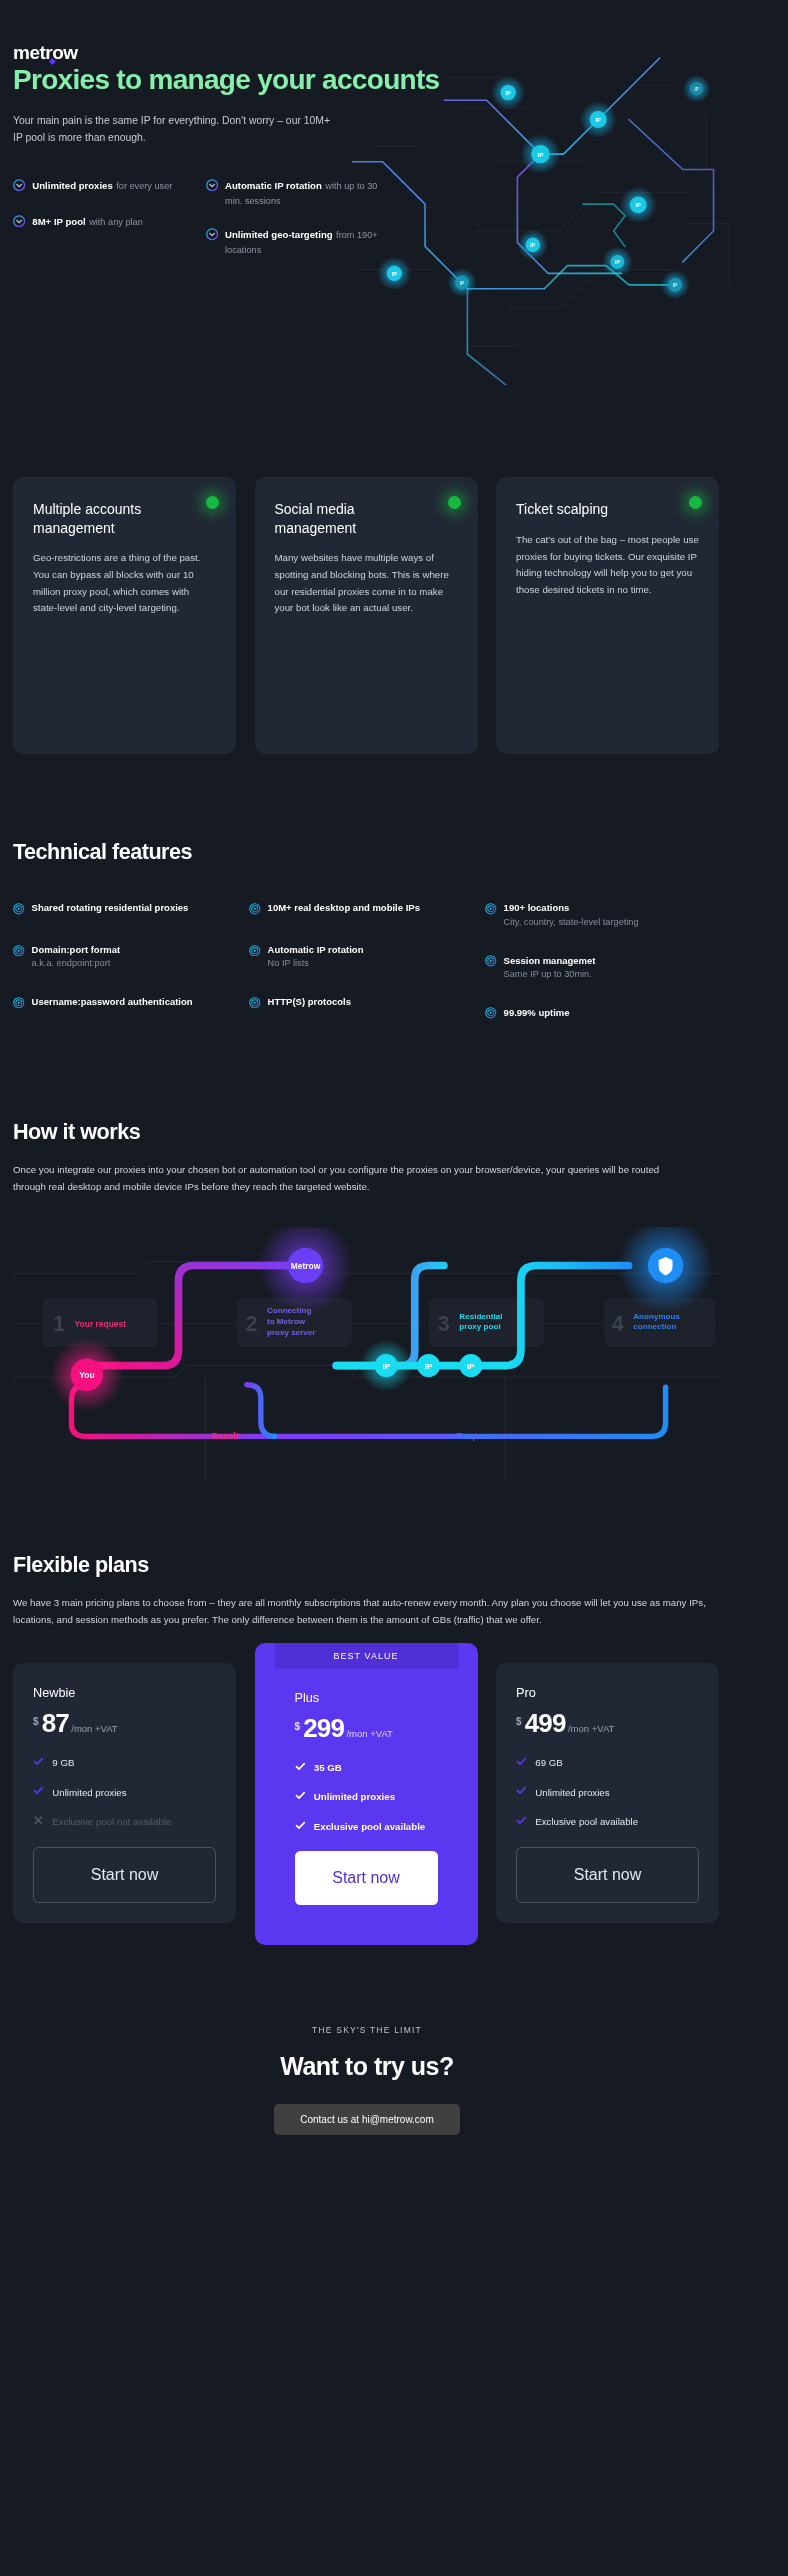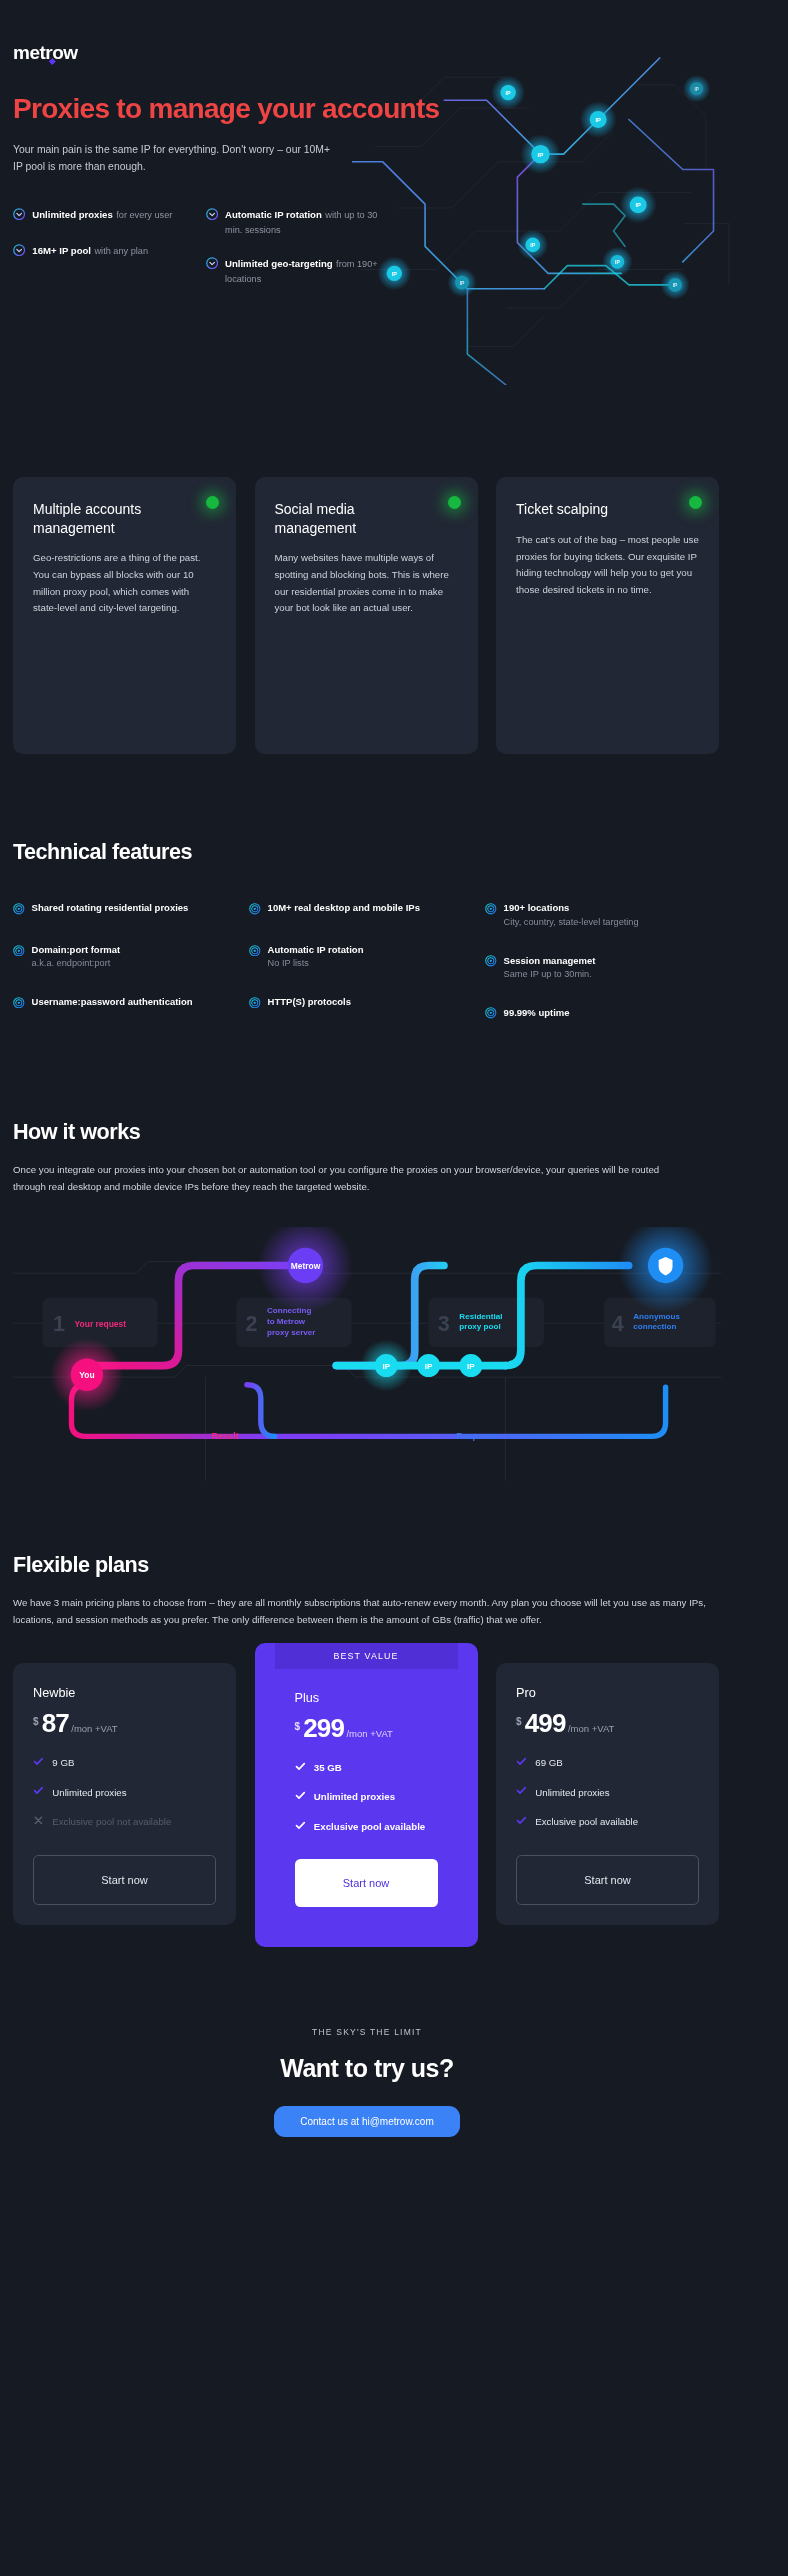--- a/index.html
+++ b/index.html
@@ -19,22 +19,22 @@
   .hero { position: relative; padding-top: 42px; height: 462px; }
   .logo {
     font-size: 19px; font-weight: bold; letter-spacing: -0.5px;
     color: #ffffff; position: relative; display: inline-block;
   }
   .logo .dot {
     position: absolute; width: 4.6px; height: 4.6px; background: #5b37f0;
     transform: rotate(45deg); left: 37px; bottom: 0.8px;
   }
   .hero-title {
-    margin-top: 29px; font-size: 28px; font-weight: bold;
-    letter-spacing: -0.7px; color: #ef4444; line-height: 1.15;
+    font-size: 28px; font-weight: bold;
+    letter-spacing: -0.7px; color: #86efac; line-height: 1.15;
     position: relative; z-index: 4;
   }
   .hero-sub {
     margin-top: 17px; font-size: 10.4px; line-height: 1.62;
     color: #c7cbd6; max-width: 323px; position: relative; z-index: 4;
   }
   .hero-bullets {
     margin-top: 31px; display: flex; gap: 0px; position: relative; z-index: 4;
   }
   .bcol { width: 185px; }
@@ -103,34 +103,34 @@
   .plan.featured .cur { color: #e4dcff; }
   .amount { font-size: 26px; font-weight: bold; letter-spacing: -0.8px; color: #fff; line-height: 1; }
   .per { font-size: 9.5px; color: #9aa0ad; margin-left: 2.3px; }
   .plan.featured .per { color: #ddd5ff; }
   .feat-list { margin-top: 20px; }
   .feat { display: flex; gap: 8.5px; align-items: center; margin-bottom: 15.4px; }
   .feat .lbl { font-size: 9.7px; color: #e6e9ef; }
   .feat.off .lbl { color: #565d6c; }
   .plan.featured .feat .lbl { color: #ffffff; font-weight: bold; }
   .btn {
-    display: block; margin-top: 26px; text-align: center;
-    font-size: 11px; padding: 18px 0; border-radius: 5.4px;
+    display: block; margin-top: 18px; text-align: center;
+    font-size: 16px; padding: 18px 0; border-radius: 5.4px;
     border: 0.8px solid #4b5263; color: #e4e7ee; background: transparent; cursor: pointer;
     width: 100%; font-family: "Liberation Sans", sans-serif;
   }
   .plan.featured .btn { background: #fff; color: #4a2fe0; border: none; }
 
   
   .cta { padding-top: 80px; padding-bottom: 54px; text-align: center; }
   .kicker { font-size: 8.5px; letter-spacing: 1.2px; color: #bfc4d0; }
   .cta h2 { margin-top: 17px; font-size: 25px; font-weight: bold; letter-spacing: -0.5px; color: #fff; }
   .cta-btn {
-    margin-top: 23px; display: inline-block; background: #3b82f6; color: #fff;
-    font-size: 10px; padding: 10px 26px; border-radius: 11px; border: none; cursor: pointer;
+    margin-top: 23px; display: inline-block; background: #404040; color: #fff;
+    font-size: 10px; padding: 10px 26px; border-radius: 5px; border: none; cursor: pointer;
     font-family: "Liberation Sans", sans-serif;
   }
 </style>
 </head>
 <body>
 
 <div class="page">
 
   <section class="hero wrap">
 
@@ -254,21 +254,21 @@
           </span>
         </div>
         <div class="bullet">
           <span class="b-icn">
             <svg width="12.3" height="12.3" viewBox="0 0 16 16">
                 <circle cx="8" cy="8" r="7" fill="none" stroke="url(#cg1)" stroke-width="1.6"></circle>
                 <path d="M5 7l3 3 3-3" fill="none" stroke="#cfd6ff" stroke-width="1.5" stroke-linecap="round" stroke-linejoin="round"></path>
               </svg>
           </span>
           <span class="b-txt">
-            <span class="b-t">16M+ IP pool</span>
+            <span class="b-t">8M+ IP pool</span>
             <span class="b-d">with any plan</span>
           </span>
         </div>
       </div>
       <div class="bcol">
         <div class="bullet">
           <span class="b-icn">
             <svg width="12.3" height="12.3" viewBox="0 0 16 16">
                 <circle cx="8" cy="8" r="7" fill="none" stroke="url(#cg1)" stroke-width="1.6"></circle>
                 <path d="M5 7l3 3 3-3" fill="none" stroke="#cfd6ff" stroke-width="1.5" stroke-linecap="round" stroke-linejoin="round"></path>

